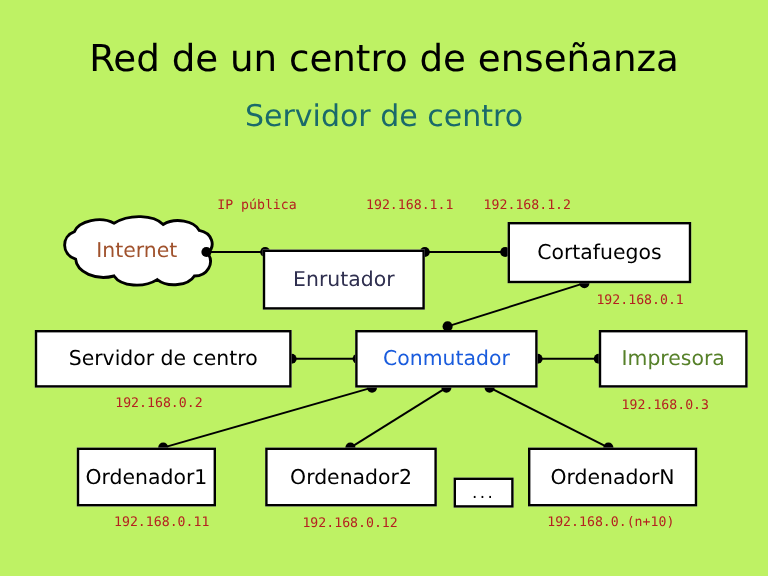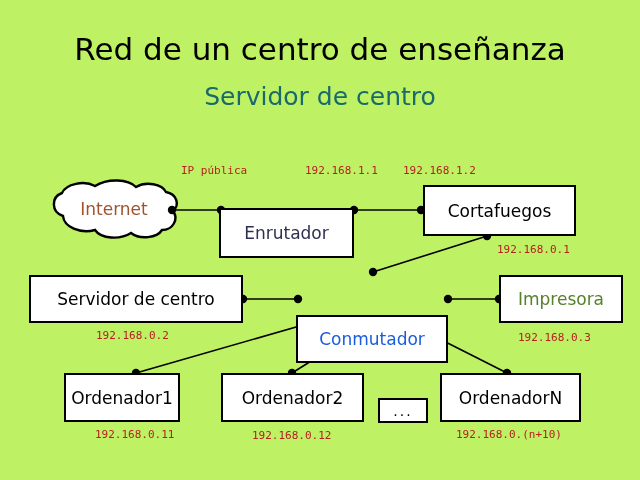--- a/index.html
+++ b/index.html
@@ -156,21 +156,21 @@
   </svg>
 
   <div id="internet-node">Internet</div>
 
   <div class="node" style="left:219px; top:185px; width:135px; height:50px; color:#2f2f4f;margin-top:23px;">Enrutador</div>
 
   <div class="node" style="left:423px; top:185px; width:153px; height:51px;">Cortafuegos</div>
 
   <div class="node" style="left:29px; top:275px; width:214px; height:48px;">Servidor de centro</div>
 
-  <div class="node" style="left:296px; top:275px; width:152px; height:48px; color:#1a5cdd;margin-top:40px;">Conmutador</div>
+  <div class="node" style="left:296px; top:275px; width:152px; height:48px; color:#1a5cdd;">Conmutador</div>
 
   <div class="node" style="left:499px; top:275px; width:124px; height:48px; color:#568029;">Impresora</div>
 
   <div class="node" style="left:64px; top:373px; width:116px; height:49px;">Ordenador1</div>
 
   <div class="node" style="left:221px; top:373px; width:143px; height:49px;">Ordenador2</div>
 
   <div class="node small" style="left:378px; top:398px; width:50px; height:25px;">...</div>
 
   <div class="node" style="left:440px; top:373px; width:141px; height:49px;">OrdenadorN</div>

